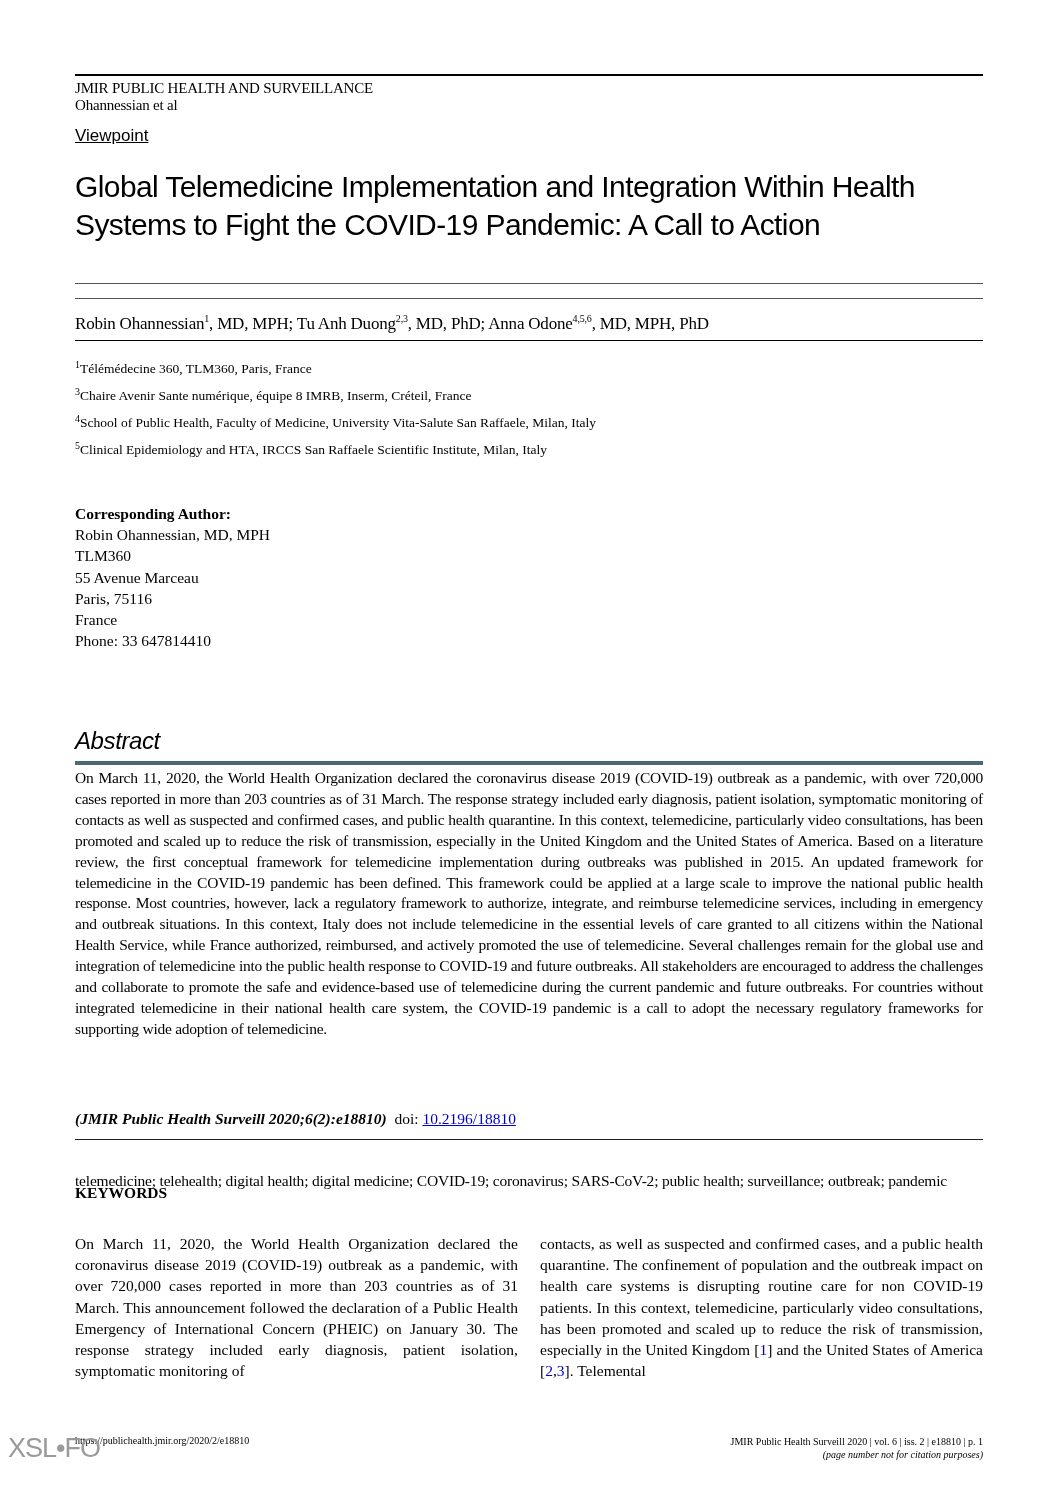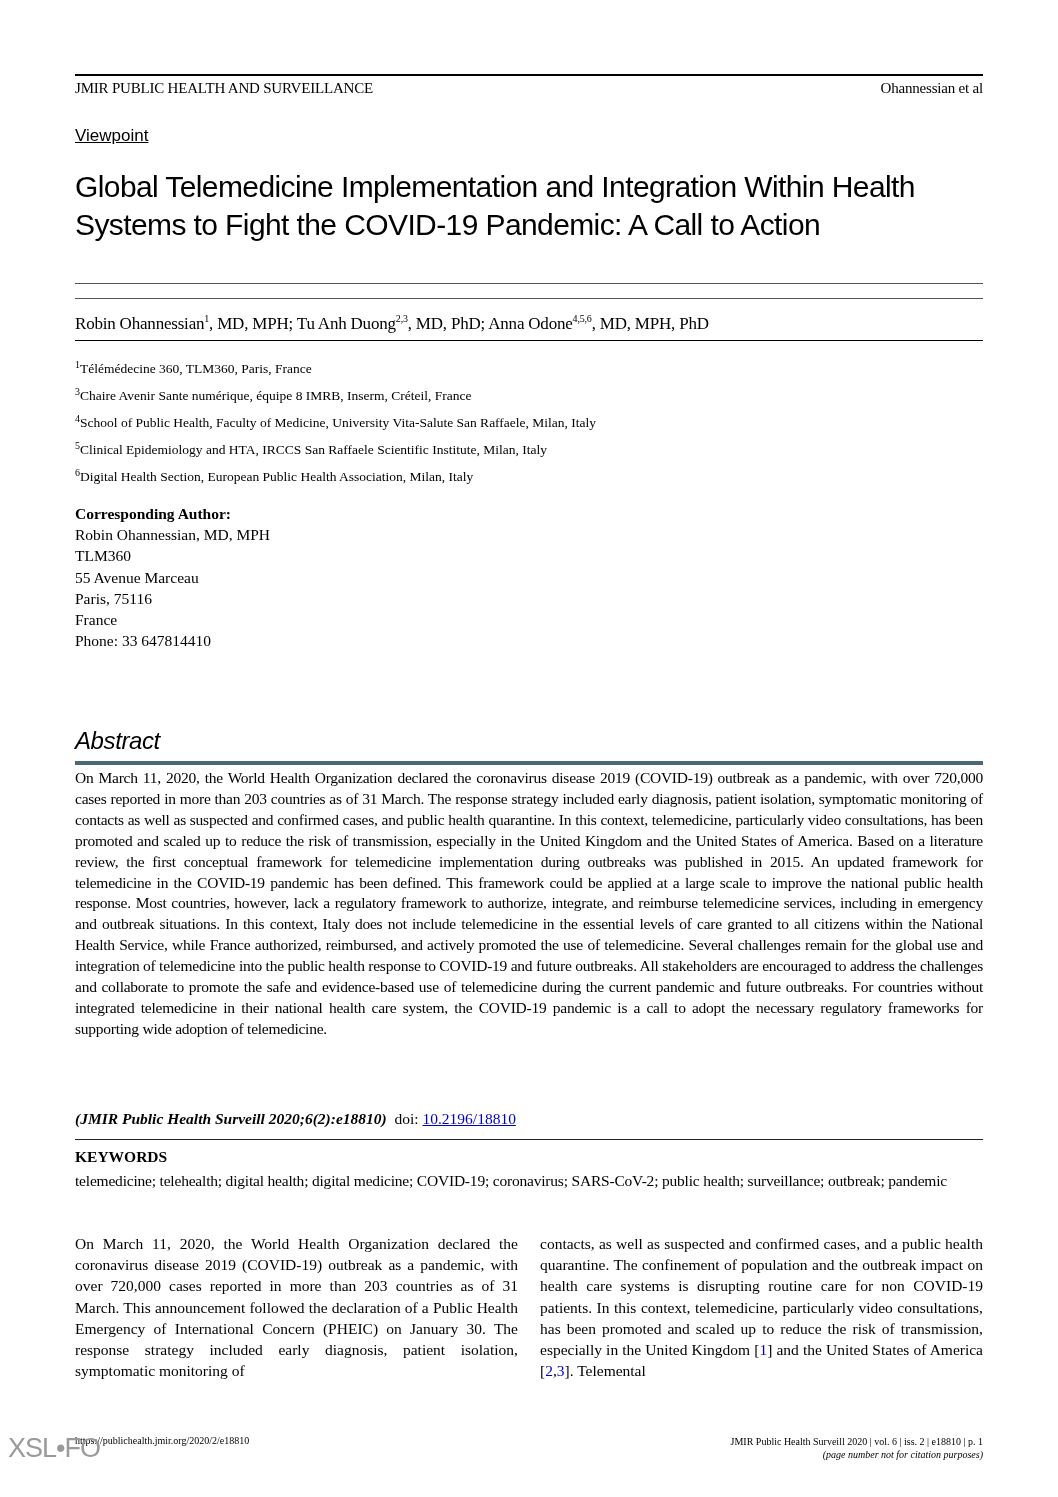--- a/index.html
+++ b/index.html
@@ -1,19 +1,19 @@
 <!DOCTYPE html>
 <html><head>
 <meta charset="utf-8">
 <style>
   html, body { margin: 0; padding: 0; background: #ffffff; }
   body { width: 1058px; height: 1497px; position: relative; overflow: hidden; color: #000; }
   .serif { font-family: "Liberation Serif", "DejaVu Serif", serif; }
   .sans { font-family: "Liberation Sans", "DejaVu Sans", sans-serif; }
-  .abs { position: absolute; }
+  .abs { position: absolute; flex-direction: column; }
 
   .top-rule { left: 75px; top: 74px; width: 908px; height: 2px; background: #000; }
   .running-head { left: 75px; top: 80px; width: 908px; display: flex; justify-content: space-between; font-size: 15px; letter-spacing: -0.2px; }
   .article-type { left: 75px; top: 126px; font-size: 17px; text-decoration: underline; }
   .title { left: 75px; top: 168px; width: 920px; font-size: 30px; line-height: 38px; letter-spacing: -0.6px; }
   .rule-thin { left: 75px; height: 1px; background: #555; width: 908px; }
   .authors { left: 75px; top: 313px; font-size: 17px; letter-spacing: -0.2px; }
   .authors sup { font-size: 10px; vertical-align: 7px; }
   .affils { left: 75px; top: 345px; font-size: 13.5px; line-height: 23px; margin-top: 8px; }
   .affils sup { font-size: 10px; vertical-align: 5px; }
@@ -23,21 +23,21 @@
   .corr .label { font-weight: bold; }
   .corr a, .link { color: #0000cc; text-decoration: underline; }
 
   .abstract-heading { left: 75px; top: 727px; font-size: 24px; font-style: italic; letter-spacing: -0.4px; }
   .abstract-rule { left: 75px; top: 761px; width: 908px; height: 4px; background: #4a6877; }
   .abstract-body { left: 75px; top: 768px; width: 908px; font-size: 15.5px; line-height: 20.9px; text-align: justify; letter-spacing: -0.25px; }
 
   .citation { left: 75px; top: 1110px; font-size: 15.5px; }
   .citation .cite-journal { font-weight: bold; font-style: italic; }
   .kw-rule { left: 75px; top: 1139px; width: 908px; height: 1px; background: #222; }
-  .kw-heading { left: 75px; top: 1148px; font-size: 15.5px; font-weight: bold; }
+  .kw-heading { left: 75px; top: 1184px; font-size: 15.5px; font-weight: bold; }
   .kw-body { left: 75px; top: 1170px; width: 908px; font-size: 15.5px; line-height: 21px; text-align: justify; letter-spacing: -0.2px; }
 
   .col { top: 1233px; width: 443px; font-size: 15.5px; line-height: 21.2px; text-align: justify; }
   .col-left { left: 75px; }
   .col-right { left: 540px; }
   .ref { color: #0000cc; }
 
   .footer-left { left: 75px; top: 1435px; font-size: 10px; }
   .footer-right { right: 75px; top: 1435px; font-size: 10px; text-align: right; line-height: 13px; }
   .footer-right .note { font-style: italic; }
@@ -67,21 +67,20 @@
 <div class="abs authors serif">
   <span>Robin Ohannessian</span><sup>1</sup><span>, MD, MPH; </span><span>Tu Anh Duong</span><sup>2,3</sup><span>, MD, PhD; </span><span>Anna Odone</span><sup>4,5,6</sup><span>, MD, MPH, PhD</span>
 </div>
 <div class="abs rule-thin" style="top:340px; background:#000;"></div>
 
 <div class="abs affils serif">
   <div class="affil-row"><sup>1</sup><span>Télémédecine 360, TLM360, Paris, France</span></div>
   <div class="affil-row"><sup>3</sup><span>Chaire Avenir Sante numérique, équipe 8 IMRB, Inserm, Créteil, France</span></div>
   <div class="affil-row"><sup>4</sup><span>School of Public Health, Faculty of Medicine, University Vita-Salute San Raffaele, Milan, Italy</span></div>
   <div class="affil-row"><sup>5</sup><span>Clinical Epidemiology and HTA, IRCCS San Raffaele Scientific Institute, Milan, Italy</span></div>
-  <div class="affil-row"><sup>6</sup><span>Digital Health Section, European Public Health Association, Milan, Italy</span></div>
 </div>
 
 <div class="abs corr serif">
   <div class="label">Corresponding Author:</div>
   <div>Robin Ohannessian, MD, MPH</div>
   <div>TLM360</div>
   <div>55 Avenue Marceau</div>
   <div>Paris, 75116</div>
   <div>France</div>
   <div>Phone: 33 647814410</div>

